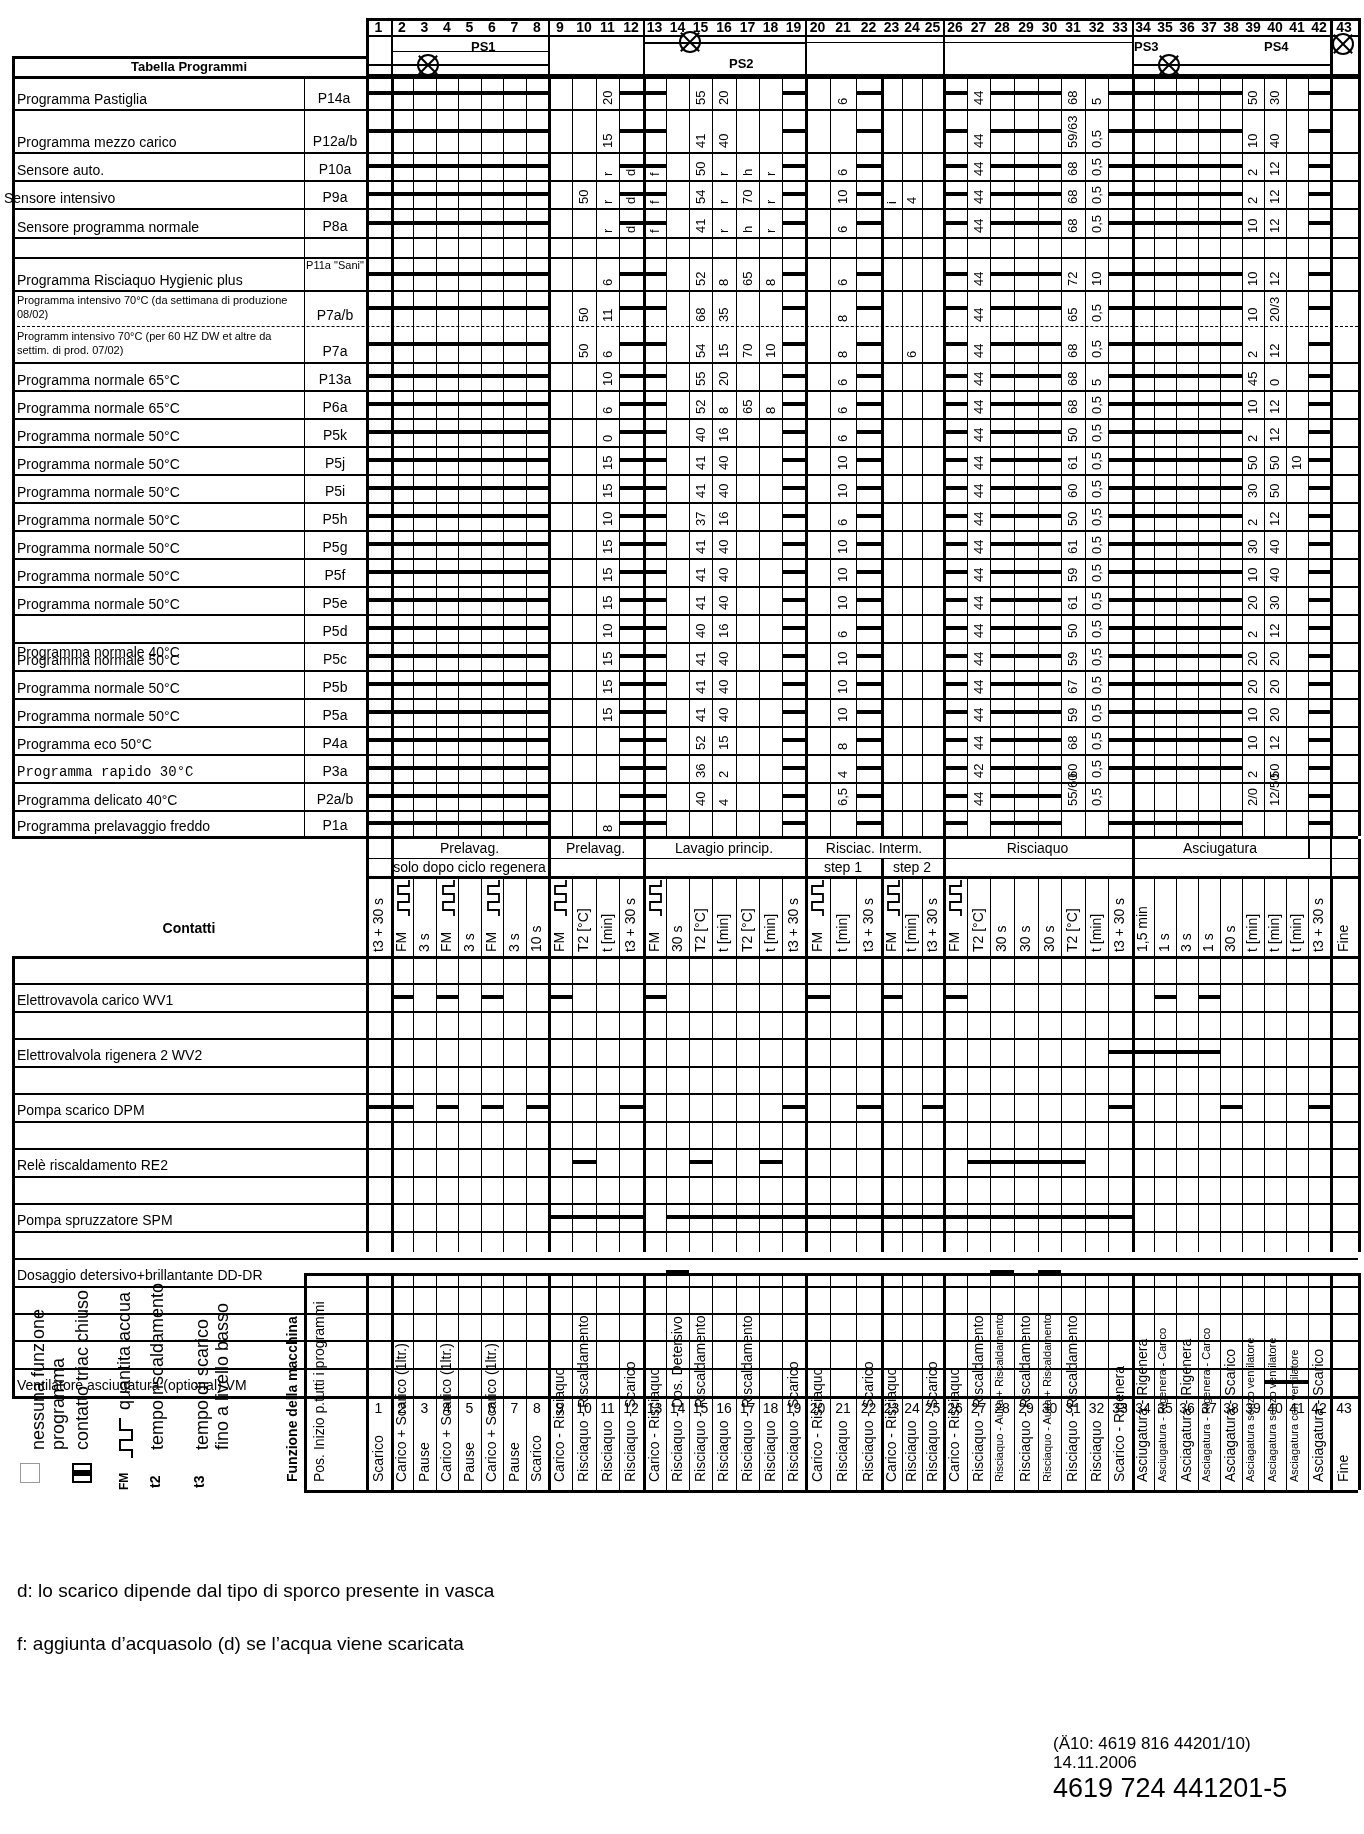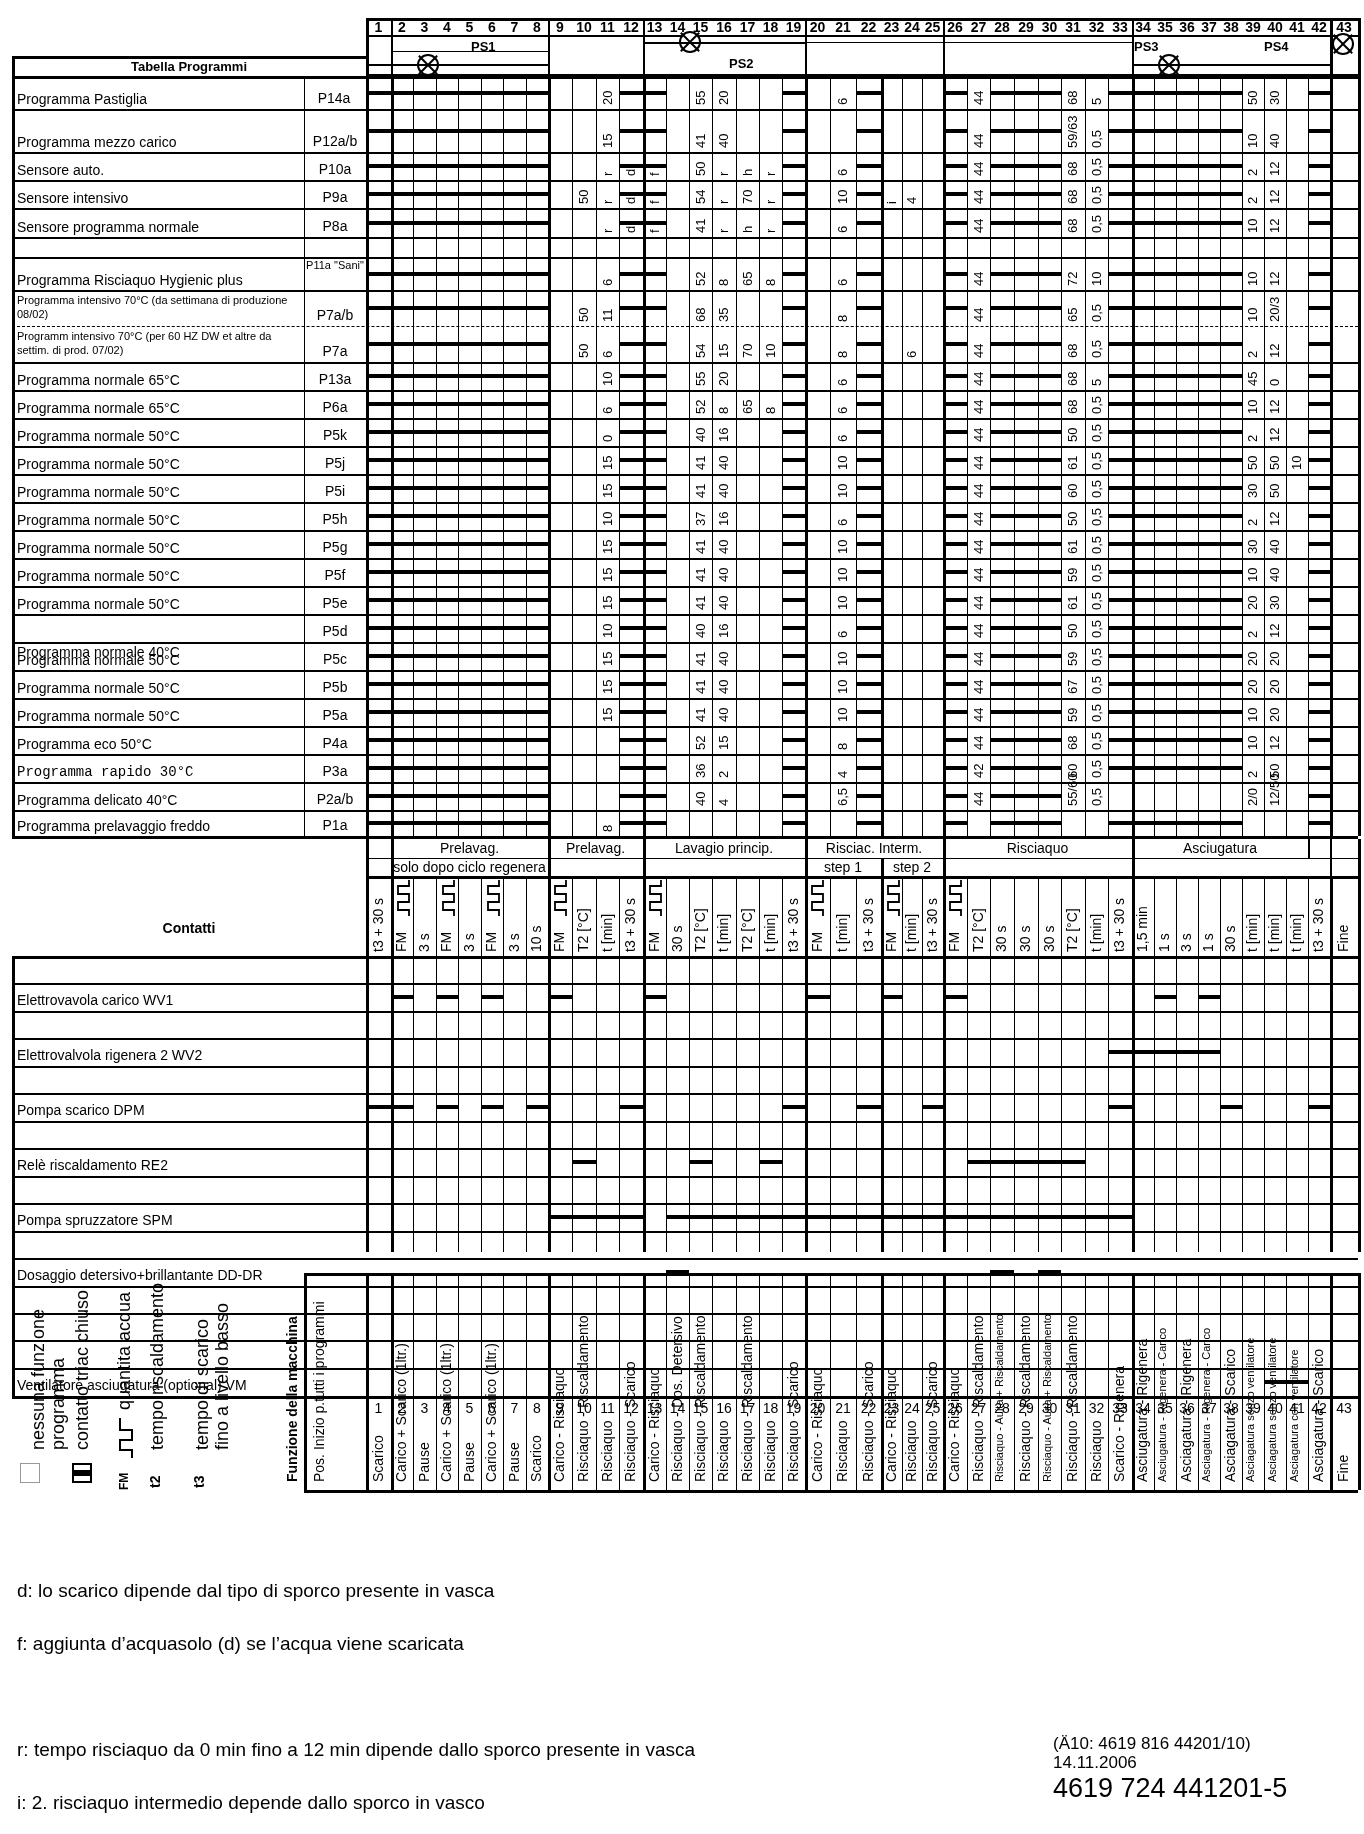--- a/index.html
+++ b/index.html
@@ -152,21 +152,21 @@
     <div class="vtxt" style="left: 1268px; top: 176px; font-size: 13px;">12</div>
     <div class="bar" style="left: 366px; top: 164px; width: 182px; height: 4px;"></div>
     <div class="bar" style="left: 619px; top: 164px; width: 47px; height: 4px;"></div>
     <div class="bar" style="left: 782px; top: 164px; width: 23px; height: 4px;"></div>
     <div class="bar" style="left: 856px; top: 164px; width: 25px; height: 4px;"></div>
     <div class="bar" style="left: 943px; top: 164px; width: 24px; height: 4px;"></div>
     <div class="bar" style="left: 990px; top: 164px; width: 71px; height: 4px;"></div>
     <div class="bar" style="left: 1108px; top: 164px; width: 134px; height: 4px;"></div>
     <div class="bar" style="left: 1308px; top: 164px; width: 22px; height: 4px;"></div>
     <div class="hl" style="left: 12px; top: 180px; width: 1346px; height: 2px;"></div>
-    <div class="txt" style="left: 17px; top: 191px; font-size: 14px; width: 285px; white-space: normal; line-height: 14px;">Sensore intensivo</div>
+    <div class="txt" style="left: 4px; top: 191px; font-size: 14px; width: 285px; white-space: normal; line-height: 14px;">Sensore intensivo</div>
     <div class="txt" style="left: 304px; top: 191px; font-size: 14px; width: 62px; text-align: center; white-space: normal; line-height: 12px;">P9a</div>
     <div class="vtxt" style="left: 577px; top: 204px; font-size: 13px;">50</div>
     <div class="vtxt" style="left: 600.5px; top: 204px; font-size: 13px;">r</div>
     <div class="vtxt" style="left: 624px; top: 204px; font-size: 13px;">d</div>
     <div class="vtxt" style="left: 647.5px; top: 204px; font-size: 13px;">f</div>
     <div class="vtxt" style="left: 693.5px; top: 204px; font-size: 13px;">54</div>
     <div class="vtxt" style="left: 717px; top: 204px; font-size: 13px;">r</div>
     <div class="vtxt" style="left: 740.5px; top: 204px; font-size: 13px;">70</div>
     <div class="vtxt" style="left: 763.5px; top: 204px; font-size: 13px;">r</div>
     <div class="vtxt" style="left: 836px; top: 204px; font-size: 13px;">10</div>
@@ -1032,18 +1032,16 @@
     <div class="abs" style="left: 117px; top: 1418px; width: 18px; height: 40px;"><svg width="18" height="40" viewBox="0 0 18 40">
         <path d="M15 40 V32 H3 V22 H15 V12 H3 V0" fill="none" stroke="#000" stroke-width="2"></path>
       </svg></div>
     <div class="vtxt" style="left: 115px; top: 1410px; font-size: 18px;">quantita acqua</div>
     <div class="vtxt" style="left: 148px; top: 1488px; font-size: 14px; font-weight: bold;">t2</div>
     <div class="vtxt" style="left: 148px; top: 1450px; font-size: 18px;">tempo riscaldamento</div>
     <div class="vtxt" style="left: 192px; top: 1488px; font-size: 14px; font-weight: bold;">t3</div>
     <div class="vtxt" style="left: 192px; top: 1450px; font-size: 18px; width: 150px; white-space: normal; line-height: 20px;">tempo di scarico fino a livello basso</div>
     <div class="note" style="left: 17px; top: 1580px;">d:  lo scarico dipende dal tipo di sporco presente in vasca</div>
     <div class="note" style="left: 17px; top: 1633px;">f:   aggiunta d’acquasolo (d) se l’acqua viene scaricata</div>
-    <div class="note" style="left: 17px; top: 1739px;">r:   tempo risciaquo da 0 min fino a 12 min dipende dallo sporco presente in vasca</div>
-    <div class="note" style="left: 17px; top: 1792px;">i:   2. risciaquo intermedio depende dallo sporco in vasco</div>
     <div class="txt" style="left: 1053px; top: 1735px; font-size: 17px;">(Ä10: 4619 816 44201/10)</div>
     <div class="txt" style="left: 1053px; top: 1754px; font-size: 17px;">14.11.2006</div>
     <div class="txt" style="left: 1053px; top: 1775px; font-size: 27px;">4619 724 441201-5</div>
   </div>
 
 </body></html>

